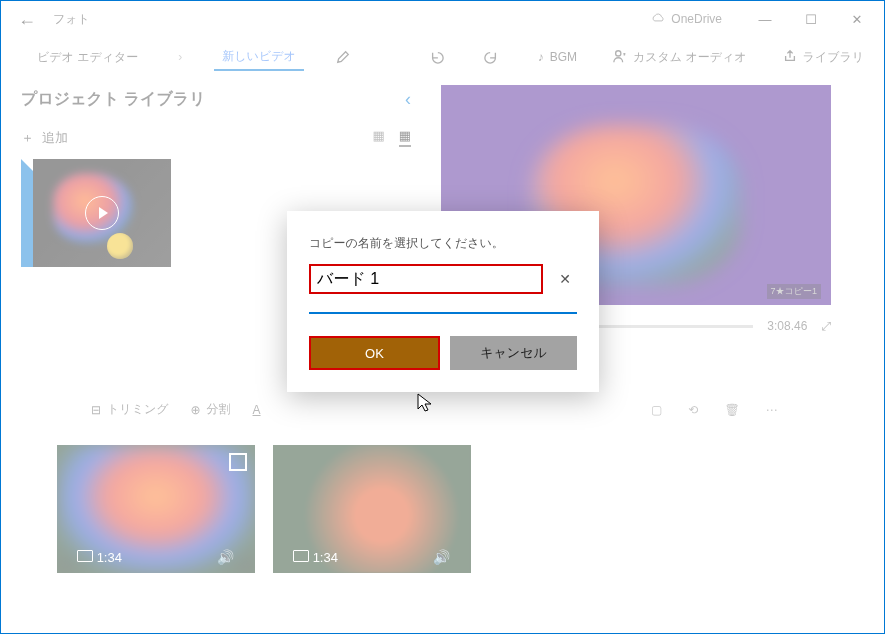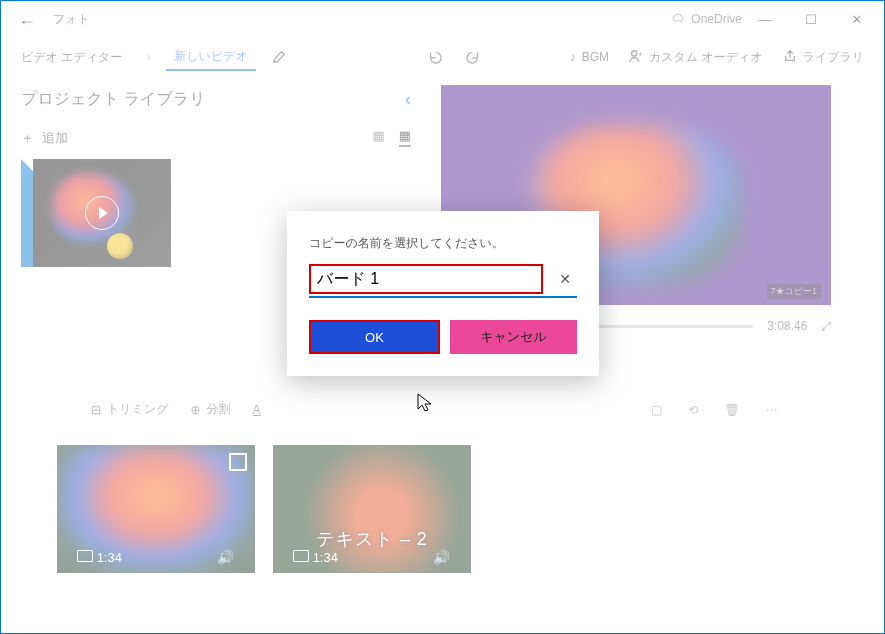--- a/index.html
+++ b/index.html
@@ -2,31 +2,31 @@
 <html><head>
 <meta charset="utf-8">
 <style>
 * { box-sizing: border-box; margin: 0; padding: 0; font-family: "Yu Gothic UI", "Meiryo", sans-serif; }
 body { width: 885px; height: 634px; background: #fff; border: 1px solid #0078d4; position: relative; overflow: hidden; font-size: 13px; color: #333; }
 .overlay { position:absolute; inset:0; background: rgba(255,255,255,0.55); z-index: 5; }
 .titlebar { height: 36px; display:flex; align-items:center; padding: 0 4px; }
 .titlebar .back { width:44px; text-align:center; font-size:18px; color:#333; }
 .titlebar .title { flex:0 0 auto; margin-left:4px; font-size:12px; color:#555; }
 .titlebar .spacer { flex:1; }
-.titlebar .onedrive { display:flex; align-items:center; gap:6px; color:#666; font-size:12px; }
+.titlebar .onedrive { display:flex; align-items:center; gap:6px; color:#666; font-size:12px; margin-right:20px; }
 .titlebar .winbtn { width:46px; height:36px; display:flex; align-items:center; justify-content:center; color:#333; }
 .cmdbar { height:40px; display:flex; align-items:center; padding: 0 12px; gap: 8px; }
-.cmd { display:flex; align-items:center; gap:6px; padding:4px 8px; color:#555; font-size:12px; white-space:nowrap; }
+.cmd { display:flex; align-items:center; gap:6px; padding:4px 8px; color:#555; font-size:12px; white-space:nowrap;margin-left:16px; }
 .cmd.active { color:#3b82f6; border-bottom:2px solid #0078d4; }
 .cmd.sep { color:#aaa; }
 .cmdbar .right { margin-left:auto; display:flex; gap:4px; }
 .content { display:flex; height: calc(100% - 76px); }
 .leftcol { width: 430px; padding: 12px 20px; position: relative; }
 .lib-head { display:flex; align-items:center; justify-content:space-between; margin-bottom:18px; }
-.lib-head h2 { font-size:16px; font-weight:400; color:#444; }
+.lib-head h2 { font-size:16px; font-weight:700; color:#444; }
 .lib-head .chev { color:#0078d4; font-size:18px; }
 .addrow { display:flex; align-items:center; justify-content:space-between; margin-bottom:12px; }
 .addbtn { display:flex; align-items:center; gap:8px; color:#555; }
 .viewbtns { display:flex; gap:14px; color:#777; }
 .viewbtns .active { color:#222; border-bottom:2px solid #666; padding-bottom:2px;}
 .thumb1 { width: 150px; height: 108px; background: linear-gradient(135deg,#1a1a1a 40%, #2a2a2a 100%); position:relative; border-left:12px solid #0078d4; border-top:0; }
 .thumb1::before { content:""; position:absolute; top:0; left:-12px; border-style:solid; border-width:0 12px 12px 0; border-color: transparent #fff transparent transparent; }
 .thumb1 .parrot { position:absolute; left:20px; top:14px; width:80px; height:70px; background: radial-gradient(ellipse at 40% 40%, #ff6b1a 0%, #d42a3a 40%, #1546c9 62%, #0b2f1d 78%); filter: blur(4px); border-radius: 40% 50% 50% 40%; }
 .thumb1 .ball { position:absolute; left:74px; top:74px; width:26px; height:26px; background:#f0c21a; border-radius:50%; box-shadow: inset -2px -2px 4px rgba(0,0,0,.4);}
 .thumb1 .play { position:absolute; left:50%; top:50%; transform:translate(-50%,-50%); width:34px; height:34px; border:1.5px solid #fff; border-radius:50%; display:flex; align-items:center; justify-content:center; }
@@ -47,27 +47,27 @@
 .clip .blurp { position:absolute; inset:0; background: radial-gradient(ellipse at 50% 40%, #ff7a1a 0%, #e73a2e 35%, #1f4fd9 58%, #15402a 78%, #0f130f 100%); filter: blur(8px);}
 .clip.c2 .blurp { background: radial-gradient(circle at 55% 55%, #e04a1a 0 20%, #1a3a1e 60%), linear-gradient(#0d2d14,#0d2d14); filter: blur(1px);}
 .clip .chk { position:absolute; right:8px; top:8px; width:18px; height:18px; border:2px solid #fff; }
 .clip .footer { position:absolute; left:0; right:0; bottom:0; height:32px; display:flex; align-items:center; justify-content:space-between; padding:0 20px; color:#fff; font-size:13px; }
 .clip .dicon { width:16px; height:12px; border:1.5px solid #fff; border-radius:1px; display:inline-block;}
 .clip .snd { font-size:14px; }
 .clip .caption { position:absolute; left:0; right:0; bottom:0; text-align:center; color:#fff; font-size:18px; padding-bottom:22px; text-shadow:0 0 4px #000; letter-spacing:1px;}
 .dialog { position:absolute; left:286px; top:210px; width:312px; background:#fff; box-shadow: 0 6px 28px rgba(0,0,0,.25); padding: 24px 22px 22px; z-index:10; }
 .dialog h3 { font-size:17px; font-weight:400; color:#222; margin-bottom:10px; }
 .dialog p { font-size:12px; color:#555; margin-bottom:12px; }
-.dialog .inputrow { display:flex; align-items:center; gap:10px; margin-bottom:22px; border-bottom:2px solid #0078d4; padding-bottom:2px;}
+.dialog .inputrow { display:flex; align-items:center; gap:10px; margin-bottom:22px; border-bottom:2px solid #0078d4; padding-bottom:18px;}
 .dialog input { flex:1; border:none; outline:none; font-size:16px; padding:4px 6px; border:2px solid #d40000;}
 .dialog .clear { font-size:14px; color:#555; padding:0 6px;}
 .dialog .btnrow { display:flex; gap:10px; }
 .dialog .btn { flex:1; height:34px; display:flex; align-items:center; justify-content:center; font-size:13px; }
-.dialog .btn.ok { background:#1d4ed8; color:#fff; border:2px solid #d40000; }
-.dialog .btn.cancel { background:#ec4899; color:#222; }
+.dialog .btn.ok { background:#a16207; color:#fff; border:2px solid #d40000; }
+.dialog .btn.cancel { background:#a3a3a3; color:#222; }
 .cursor { position:absolute; left:416px; top:392px; z-index:20; font-size:18px; color:#000; pointer-events:none;}
 svg.icon { width:14px; height:14px; stroke:currentColor; fill:none; stroke-width:1.5;}
 </style>
 </head>
 <body>
 
 <div class="titlebar">
   <div class="back">←</div>
   <div class="title">フォト</div>
   <div class="spacer"></div>
@@ -189,21 +189,20 @@
     <div class="blurp"></div>
     <div class="chk"></div>
     <div class="footer">
       <span><span class="dicon"></span>&nbsp;<span>1:34</span></span>
       <span class="snd">🔊</span>
     </div>
 
   </div>
   <div class="clip c2">
     <div class="blurp"></div>
-    <div class="caption">テキスト – 2</div>
     <div class="footer">
       <span><span class="dicon"></span>&nbsp;<span>1:34</span></span>
       <span class="snd">🔊</span>
     </div>
   </div>
 </div>
 
 <div class="overlay"></div>
 
 <div class="dialog">

